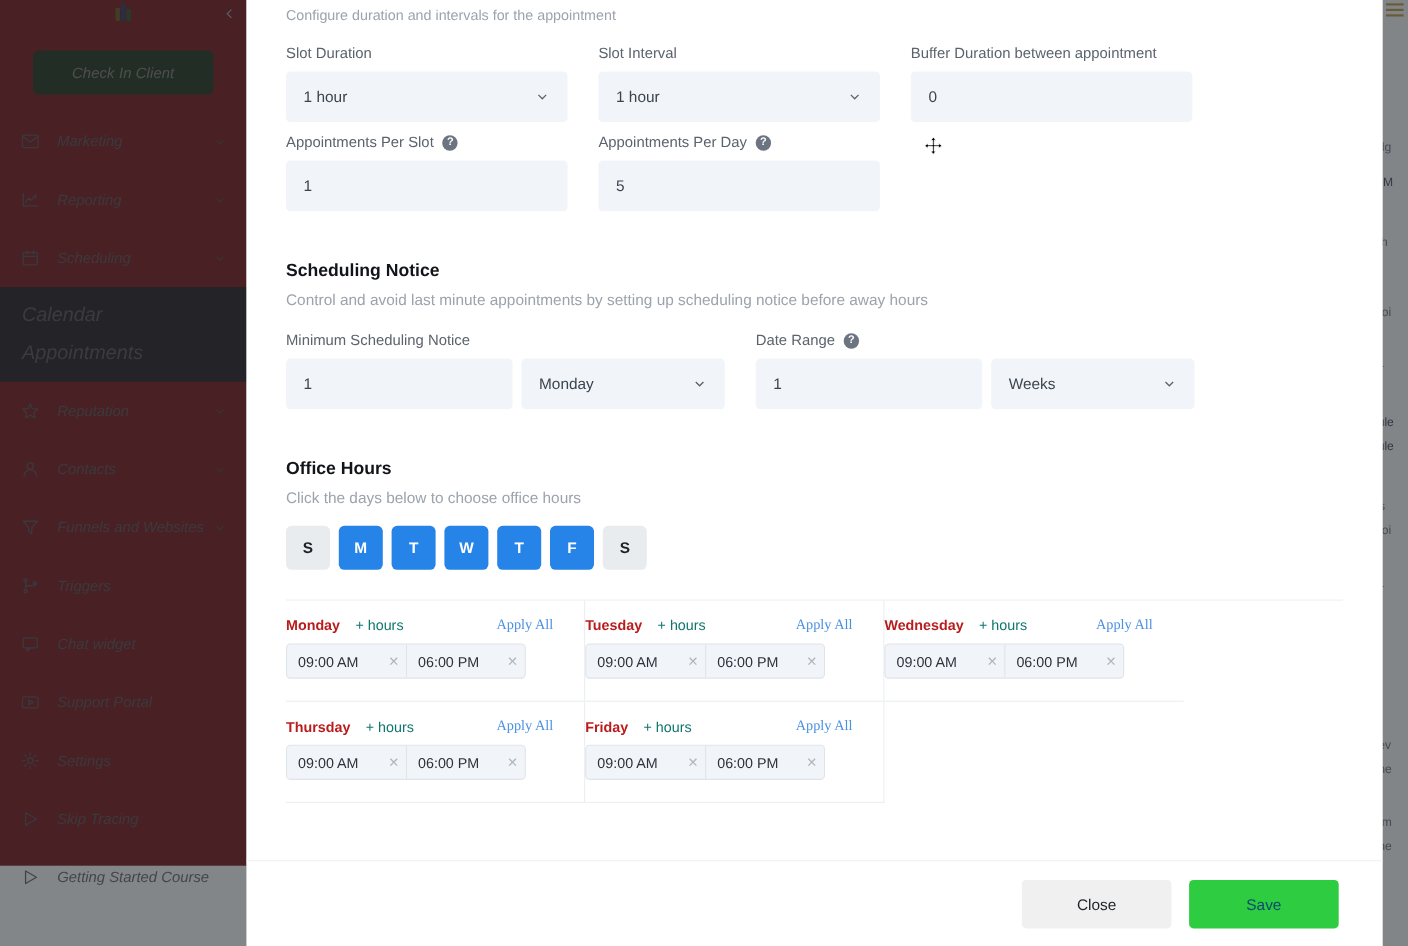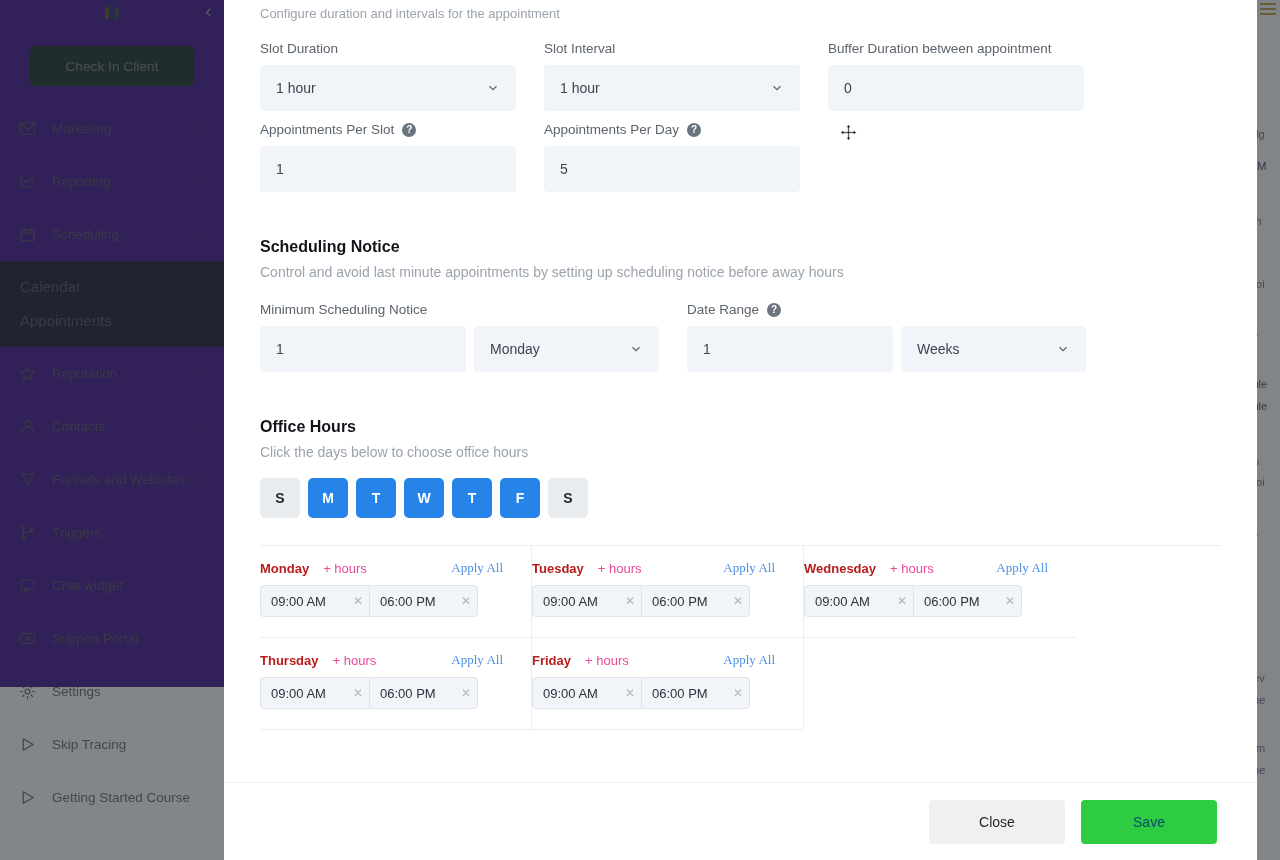--- a/index.html
+++ b/index.html
@@ -8,22 +8,23 @@
     font-family: "Liberation Sans", sans-serif;
     overflow: hidden;
     background: #ffffff;
   }
   #app { position: relative; width: 1280px; height: 860px; }
 
   
   .bg-layer { position: absolute; inset: 0; background: #ffffff; }
 
   .sidebar {
-    position: absolute; left: 0; top: 0; width: 224px; height: 687px;
-    background: #4c1d95;
+    position: absolute; left: 0; top: 0; width: 224px; height: 787px;
+    background: #7f1d1d;
+    font-style: italic;
   }
   .sidebar-inner { filter: brightness(0.62) saturate(0.7); opacity: .88; }
   .logo-row { height: 22px; display: flex; align-items: center; justify-content: center; }
   .logo {
     display: inline-flex; align-items: flex-end; gap: 1px; height: 16px;
   }
   .logo i { display: block; width: 4px; border-radius: 1px; }
   .logo i.a { height: 12px; background: #b9a21a; }
   .logo i.b { height: 16px; background: #2f6fd0; }
   .logo i.c { height: 11px; background: #3aa05a; }
@@ -54,21 +55,21 @@
   .nav-item .ico svg { width: 17px; height: 17px; display: block; }
   .nav-item .chev {
     position: absolute; right: 18px; top: 50%; transform: translateY(-50%);
     width: 12px; height: 12px; color: #7f8790;
   }
   .nav-item .chev svg { width: 12px; height: 12px; display: block; }
 
   .subnav { background: #363c46; padding: 8px 0 10px; }
   .subnav-item {
     height: 34px; display: flex; align-items: center; padding-left: 20px;
-    color: #949ba4; font-size: 15px;
+    color: #949ba4; font-size: 18px;
   }
 
   
   .bg-right {
     position: absolute; left: 224px; top: 0; right: 0; height: 860px;
     background: #fbfcfd; padding: 6px 0 0 0; overflow: hidden;
   }
   .bg-right .strip {
     position: absolute; right: 0; top: 0; width: 30px; height: 860px;
     font-size: 11px; color: #4e5662;
@@ -158,21 +159,21 @@
     border-top: 1px solid #eceff2;
   }
   .oh-cell {
     border-right: 1px solid #eceff2; border-bottom: 1px solid #eceff2;
     padding: 14px 16px 20px 0; min-height: 82px;
   }
   .oh-cell.empty { border-right: none; border-bottom: none; }
   .oh-cell.last-col { border-right: none; }
   .oh-head { display: flex; align-items: center; font-size: 13px; }
   .oh-day { font-weight: bold; color: #b91c1c; }
-  .oh-addhours { color: #ec4899; margin-left: 14px; cursor: pointer; }
+  .oh-addhours { color: #0f766e; margin-left: 14px; cursor: pointer; }
   .oh-applyall { color: #4a90e2; margin-left: auto; cursor: pointer; padding-right: 12px; font-family: Liberation Serif, serif;}
   .oh-times {
     margin-top: 9px; display: flex; width: 218px;
     border: 1px solid #dfe4e9; border-radius: 4px; background: #f1f5f9;
     overflow: hidden;
   }
   .oh-time {
     flex: 1 1 50%; display: flex; align-items: center;
     height: 30px; padding: 0 6px 0 10px; font-size: 13px; color: #2b323a;
   }

